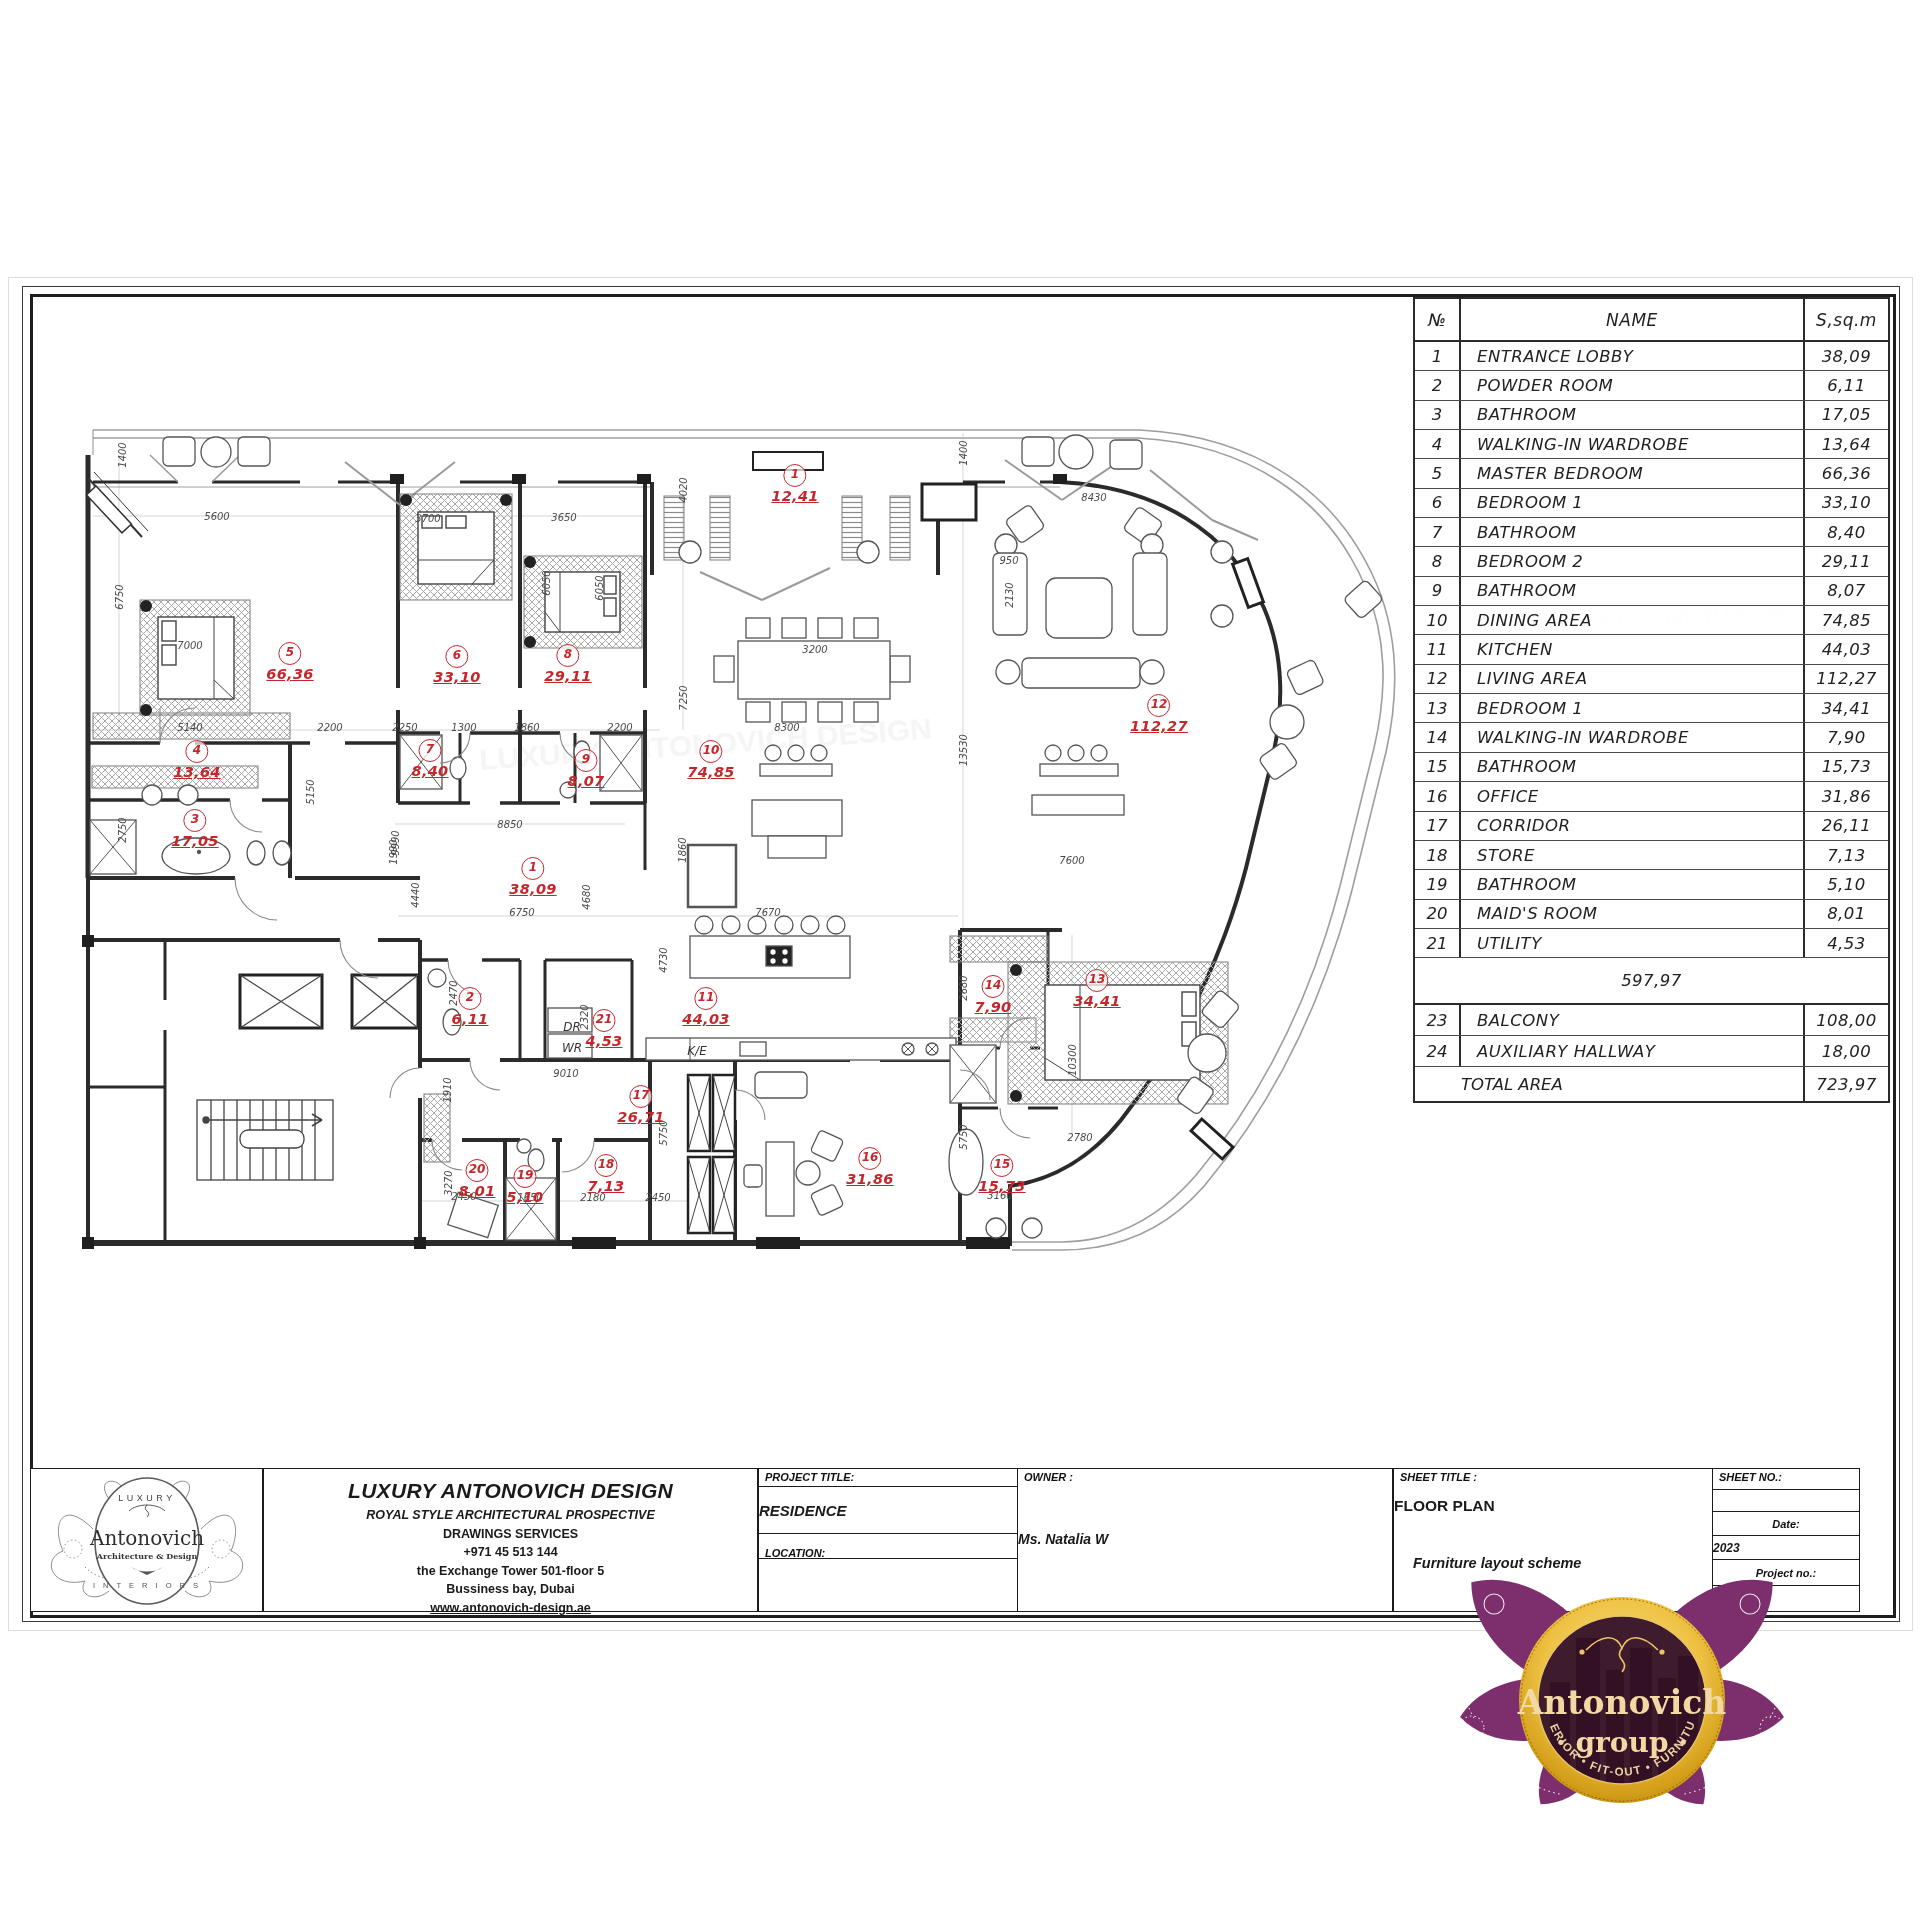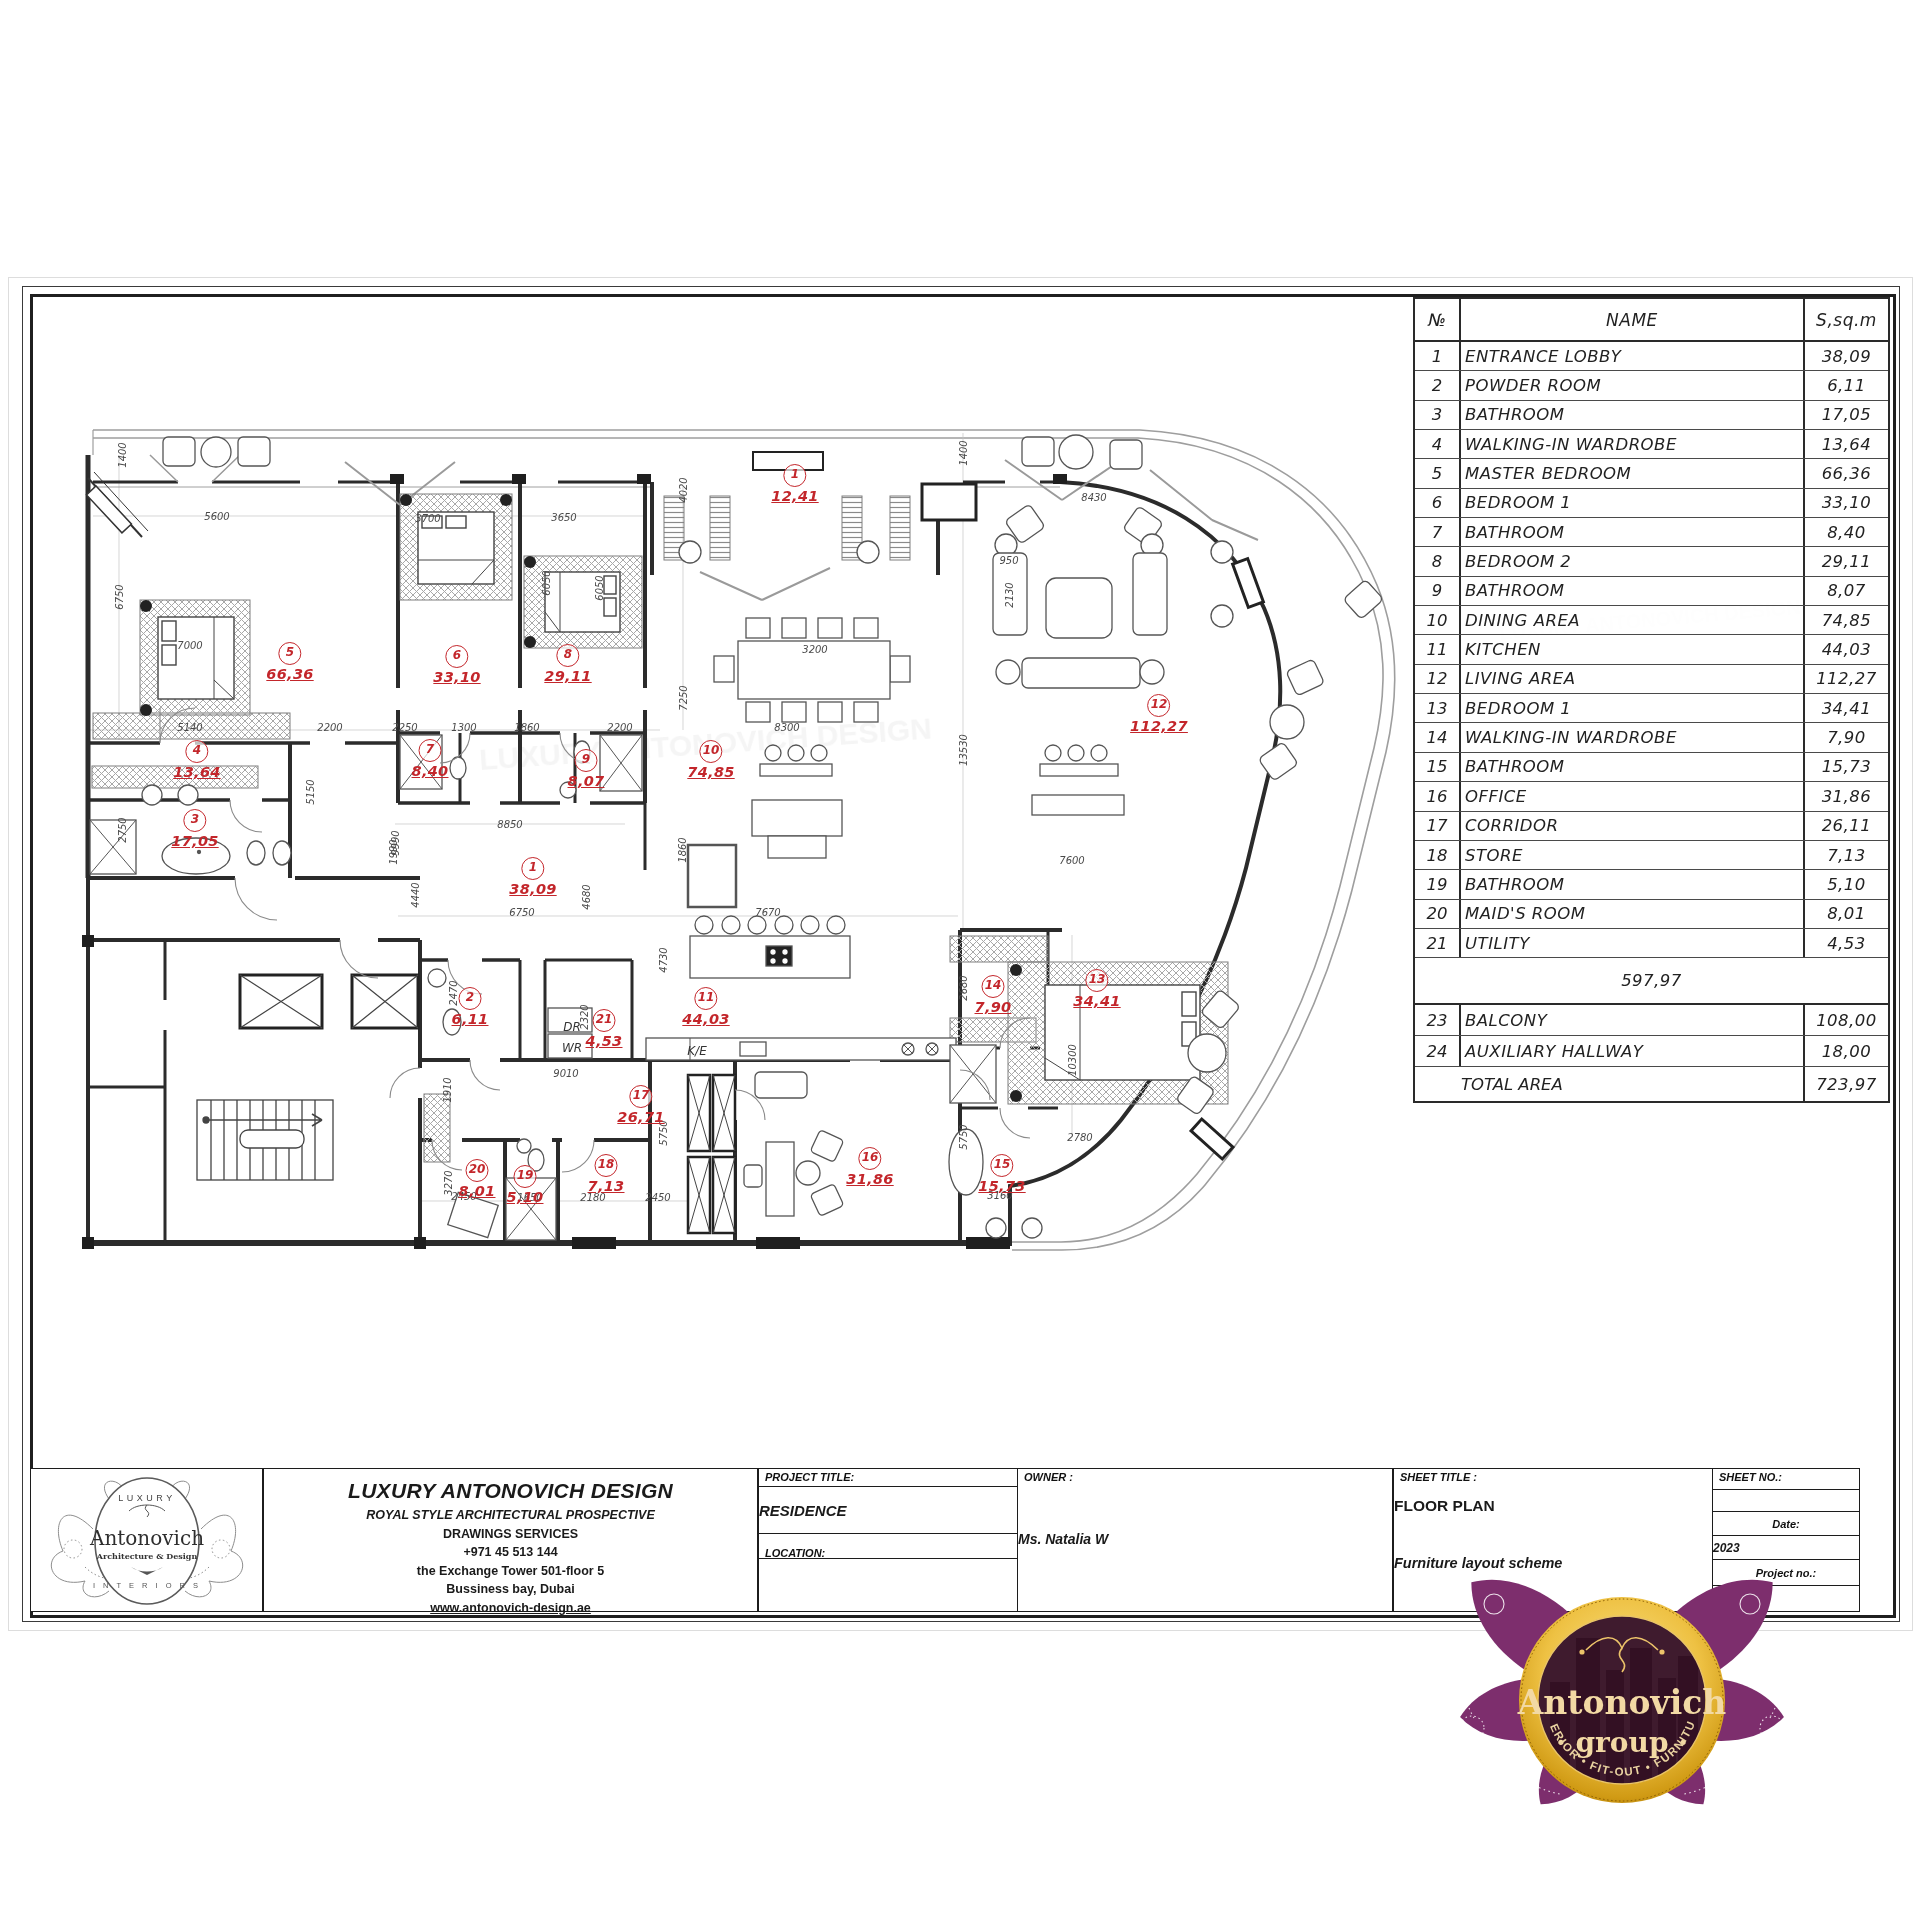--- a/index.html
+++ b/index.html
@@ -15,21 +15,21 @@
   
   .rtable{left:1413px;top:297px;width:477px;border:2.5px solid #2a2a2a;background:rgba(255,255,255,.85);
           font-family:"DejaVu Sans",sans-serif;font-style:italic;color:#222;box-sizing:border-box;}
   .rt-head{height:41px;border-bottom:2px solid #2a2a2a;display:flex;font-size:17px;}
   .rt-row{height:28.35px;border-bottom:1px solid #4a4a4a;display:flex;font-size:16.5px;}
   .rt-row2{height:30px;}
   .rt-suite{height:45px;font-size:16.5px;display:flex;border-bottom:2px solid #2a2a2a;}
   .rt-total{height:34px;font-size:16.5px;display:flex;border-bottom:none;}
   .rt-c{box-sizing:border-box;display:flex;align-items:center;}
   .rt-no{width:46px;justify-content:center;border-right:2px solid #2a2a2a;}
-  .rt-name{width:344px;padding-left:4px;border-right:2px solid #2a2a2a;letter-spacing:.5px;}
+  .rt-name{width:344px;padding-left:16px;border-right:2px solid #2a2a2a;letter-spacing:.5px;}
   .rt-area{flex:1;justify-content:center;letter-spacing:.5px;}
   .rt-span{width:390px;padding-left:62px;border-right:2px solid #2a2a2a;}
   
   .tb-cell{position:absolute;border:1.8px solid #1c1c1c;box-sizing:border-box;background:#fff;}
   .tb-label{font-size:11px;font-weight:bold;font-style:italic;padding:2px 0 0 6px;color:#111;}
   .tb-val{font-weight:bold;font-style:italic;text-align:left;}
   .tb-sub{position:absolute;left:0;right:0;box-sizing:border-box;}
   .company{text-align:center;line-height:1.48;font-weight:bold;padding-top:6px;}
   .c1{font-size:21px;font-style:italic;letter-spacing:.3px;}
   .c2{font-size:12.5px;font-style:italic;}
@@ -761,21 +761,21 @@
     </div>
 
     <div class="tb-cell" style="left:1017px;top:1468px;width:376px;height:144px;">
       <div class="tb-label">OWNER :</div>
       <div class="tb-val" style="margin-top:48px;font-size:14px;">Ms. Natalia W</div>
     </div>
 
     <div class="tb-cell" style="left:1393px;top:1468px;width:349px;height:144px;">
       <div class="tb-label">SHEET TITLE :</div>
       <div class="tb-val" style="margin-top:14px;font-size:15.5px;font-style:normal;">FLOOR PLAN</div>
-      <div class="tb-val" style="margin-top:40px;font-size:14.5px;">Furniture layout scheme</div>
+      <div class="tb-val" style="margin-top:40px;font-size:14.5px;padding-left:19px;">Furniture layout scheme</div>
     </div>
 
     <div class="tb-cell" style="left:1712px;top:1468px;width:148px;height:144px;">
       <div class="tb-sub tb-label" style="top:0;height:21px;border-bottom:1.5px solid #1c1c1c;">SHEET NO.:</div>
       <div class="tb-sub" style="top:22px;height:21px;border-bottom:1.5px solid #1c1c1c;"></div>
       <div class="tb-sub tb-label" style="top:44px;height:23px;border-bottom:1.5px solid #1c1c1c;text-align:center;padding-left:0;padding-top:5px;">Date:</div>
       <div class="tb-sub tb-val" style="top:68px;height:23px;font-size:12px;line-height:23px;border-bottom:1.5px solid #1c1c1c;">2023</div>
       <div class="tb-sub tb-label" style="top:92px;height:25px;border-bottom:1.5px solid #1c1c1c;text-align:center;padding-left:0;padding-top:6px;">Project no.:</div>
       <div class="tb-sub" style="top:118px;height:24px;"></div>
     </div>

